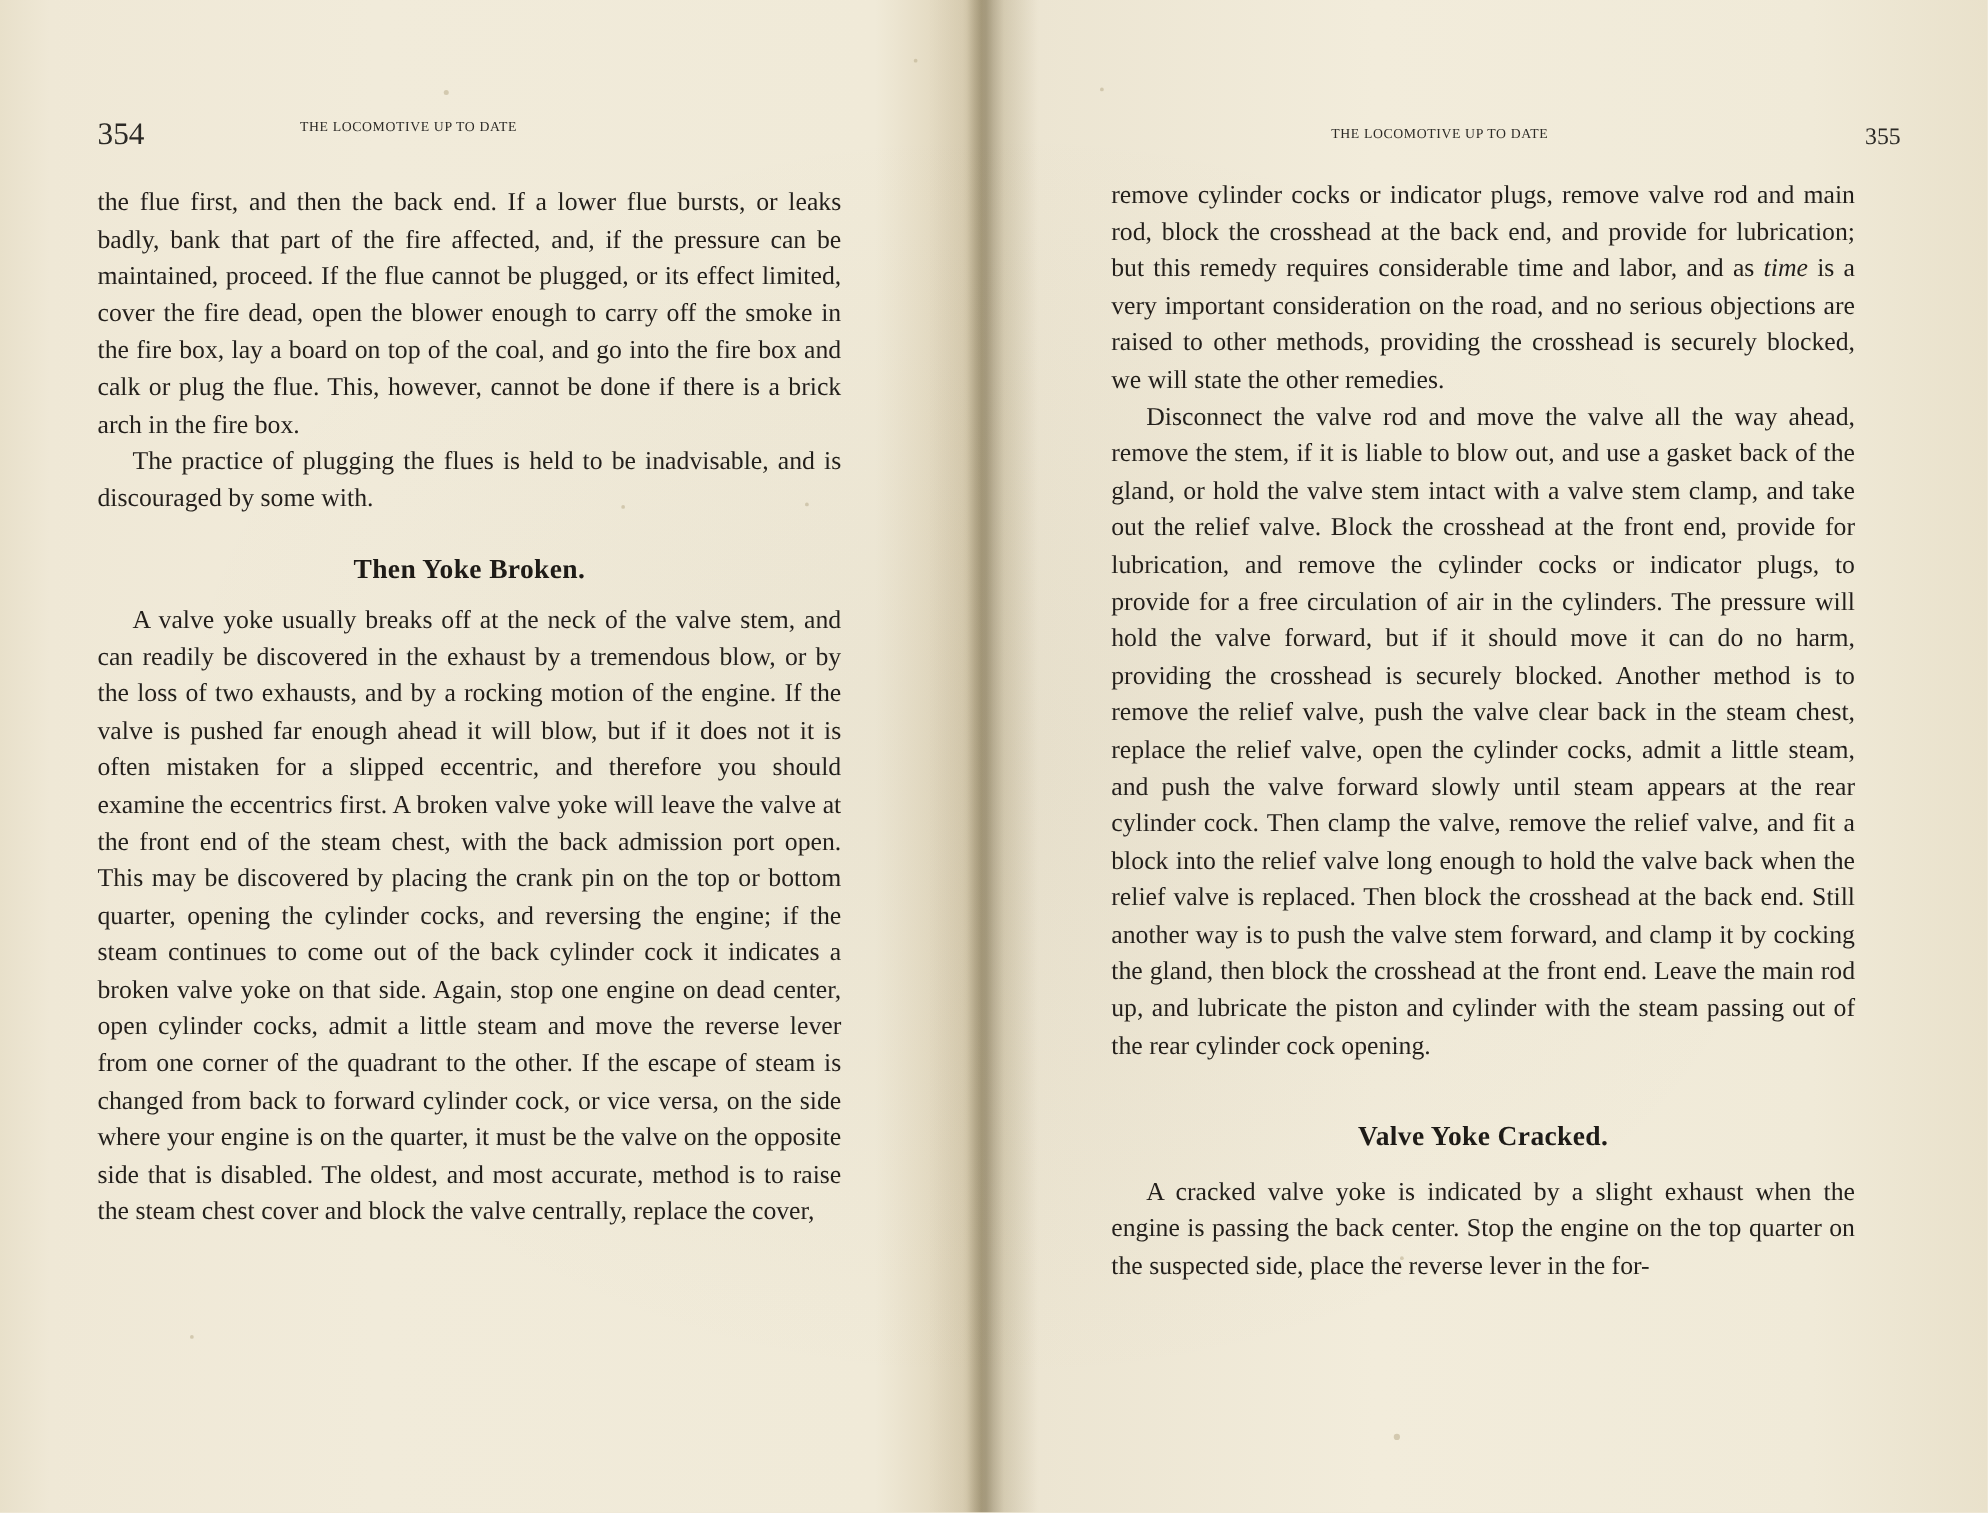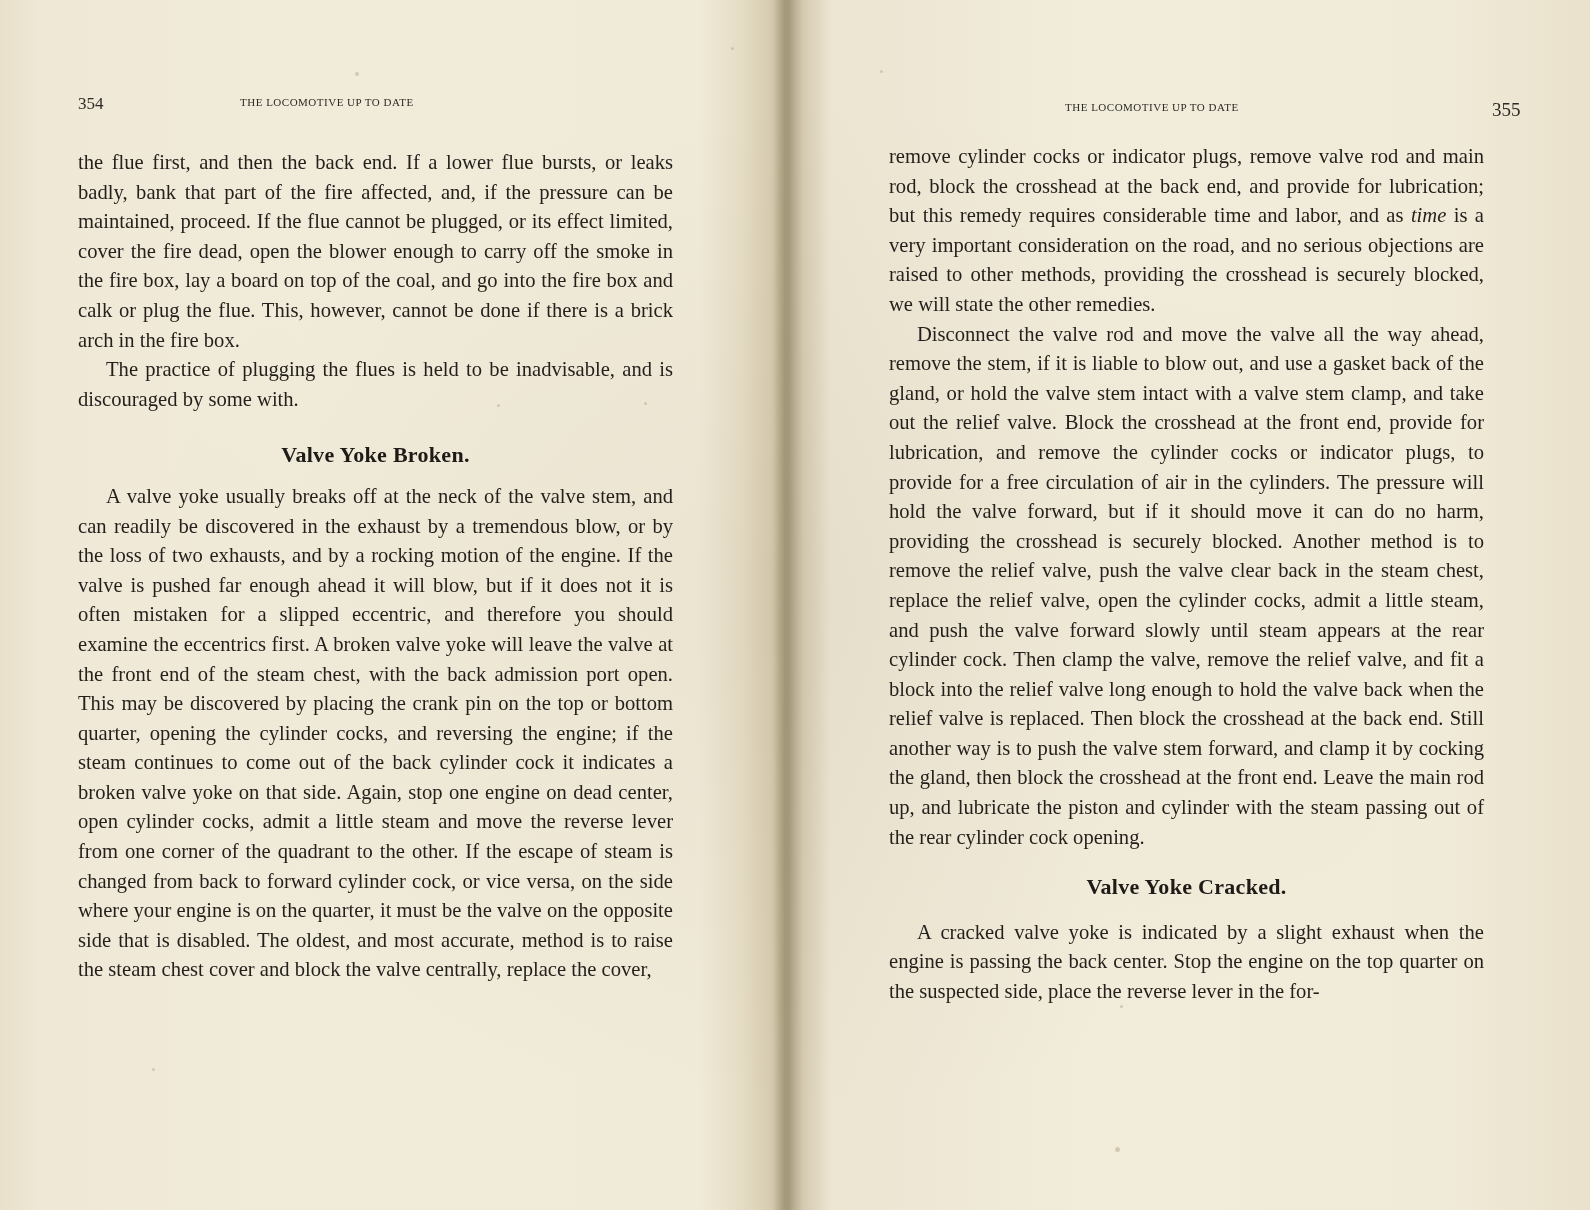--- a/index.html
+++ b/index.html
@@ -68,21 +68,21 @@
     height: 22px;
     font-variant: small-caps;
     letter-spacing: 0.5px;
     font-size: 11px;
     color: #2c2a26;
     white-space: nowrap;
   }
   .hdr-left-num {
     left: 78px;
     top: 94px;
-    font-size: 17px;
+    font-size: 25px;
     font-variant: normal;
     letter-spacing: 0;
   }
   .hdr-left-title {
     left: 240px;
     top: 96px;
   }
   .hdr-right-title {
     left: 280px;
     top: 101px;
@@ -121,21 +121,21 @@
   }
   h2.section {
     font-size: 22px;
     text-align: center;
     font-weight: bold;
     margin: 26px 0 12px 0;
     letter-spacing: 0.3px;
     color: #1e1b17;
   }
   h2.section.spaced {
-    margin-top: 20px;
+    margin-top: 42px;
     margin-bottom: 16px;
     font-family: Liberation Serif, serif;
   }
   .ital {
     font-style: italic;
   }
   .speck {
     position: absolute;
     background: #b9ad8d;
     border-radius: 50%;
@@ -148,21 +148,21 @@
 
 <div class="book">
 
   <div class="page page-left">
     <div class="header hdr-left-num">354</div>
     <div class="header hdr-left-title">THE LOCOMOTIVE UP TO DATE</div>
 
     <div class="col col-left">
       <p>the flue first, and then the back end.  If a lower flue bursts, or leaks badly, bank that part of the fire affected, and, if the pressure can be maintained, proceed.  If the flue cannot be plugged, or its effect limited, cover the fire dead, open the blower enough to carry off the smoke in the fire box, lay a board on top of the coal, and go into the fire box and calk or plug the flue.  This, however, cannot be done if there is a brick arch in the fire box.</p>
       <p class="indent">The practice of plugging the flues is held to be inadvisable, and is discouraged by some with.</p>
-      <h2 class="section">Valve Yoke Broken.</h2>
+      <h2 class="section">Then Yoke Broken.</h2>
       <p class="indent">A valve yoke usually breaks off at the neck of the valve stem, and can readily be discovered in the exhaust by a tremendous blow, or by the loss of two exhausts, and by a rocking motion of the engine.  If the valve is pushed far enough ahead it will blow, but if it does not it is often mistaken for a slipped eccentric, and therefore you should examine the eccentrics first.  A broken valve yoke will leave the valve at the front end of the steam chest, with the back admission port open.  This may be discovered by placing the crank pin on the top or bottom quarter, opening the cylinder cocks, and reversing the engine; if the steam continues to come out of the back cylinder cock it indicates a broken valve yoke on that side.  Again, stop one engine on dead center, open cylinder cocks, admit a little steam and move the reverse lever from one corner of the quadrant to the other.  If the escape of steam is changed from back to forward cylinder cock, or vice versa, on the side where your engine is on the quarter, it must be the valve on the opposite side that is disabled.  The oldest, and most accurate, method is to raise the steam chest cover and block the valve centrally, replace the cover,</p>
     </div>
 
     <div class="speck" style="left:355px; top:72px; width:4px; height:4px;"></div>
     <div class="speck" style="left:731px; top:47px; width:3px; height:3px;"></div>
     <div class="speck" style="left:497px; top:404px; width:3px; height:3px;"></div>
     <div class="speck" style="left:644px; top:402px; width:3px; height:3px;"></div>
     <div class="speck" style="left:152px; top:1068px; width:3px; height:3px;"></div>
   </div>
 

